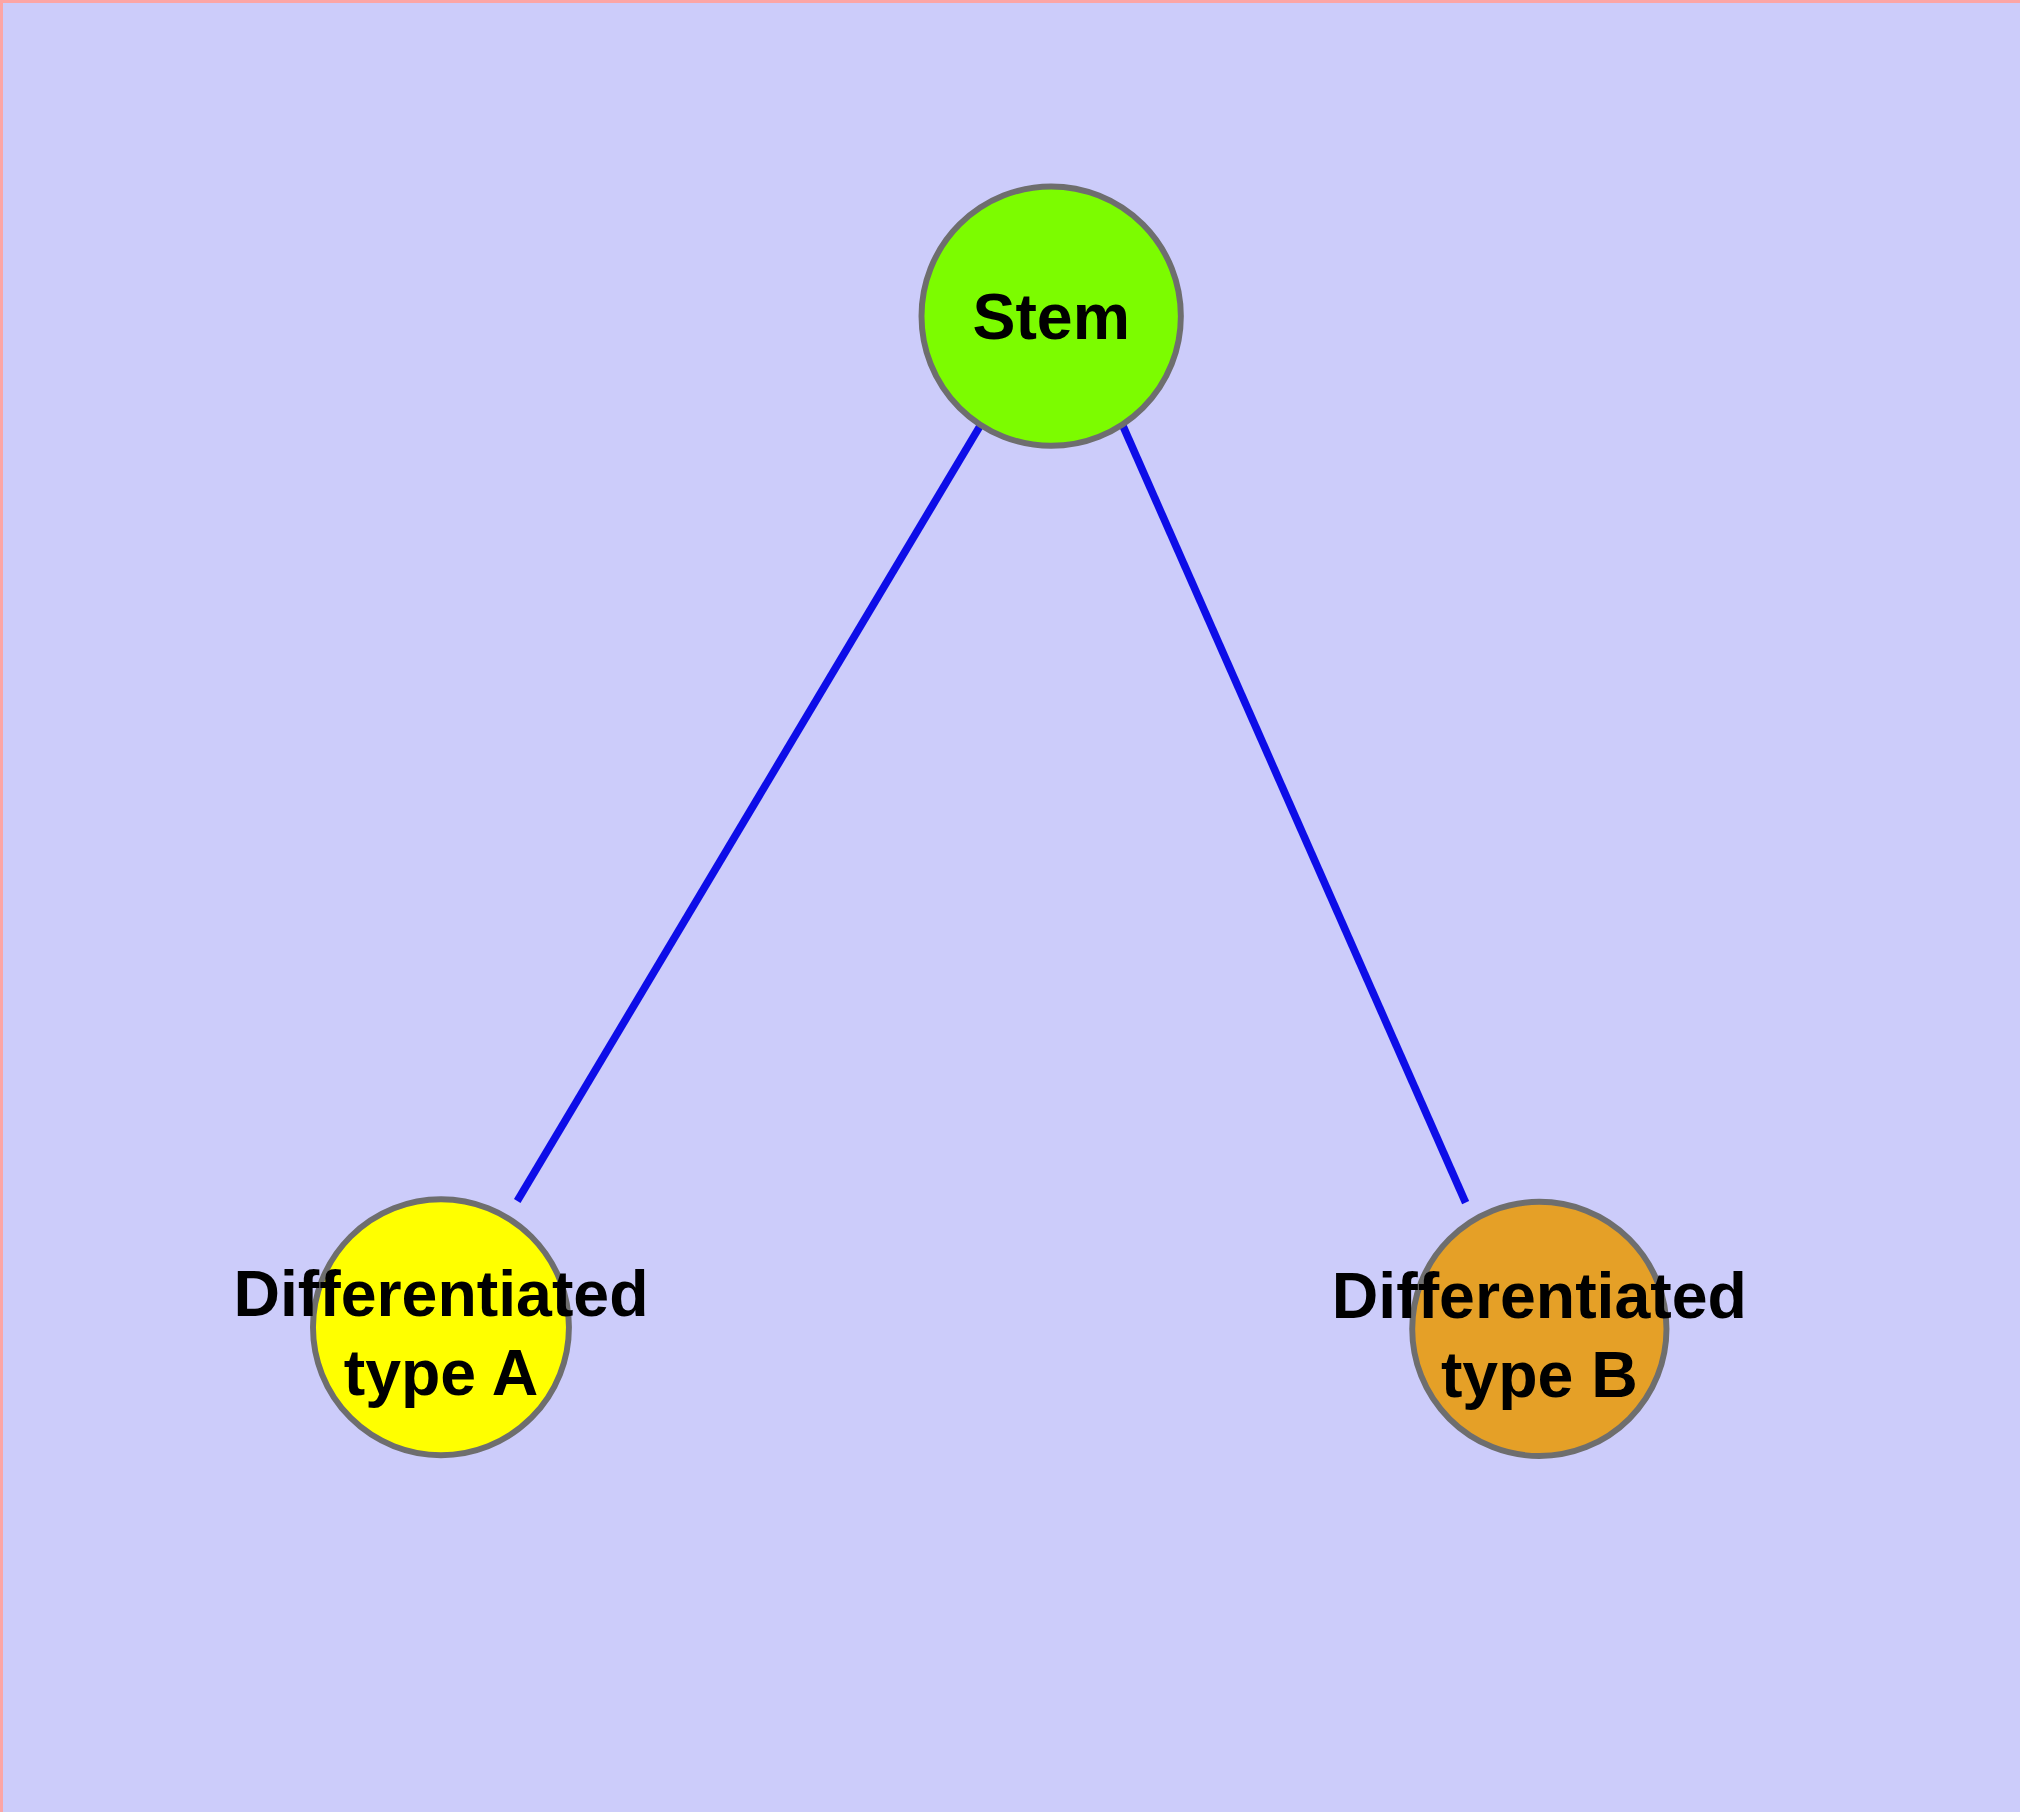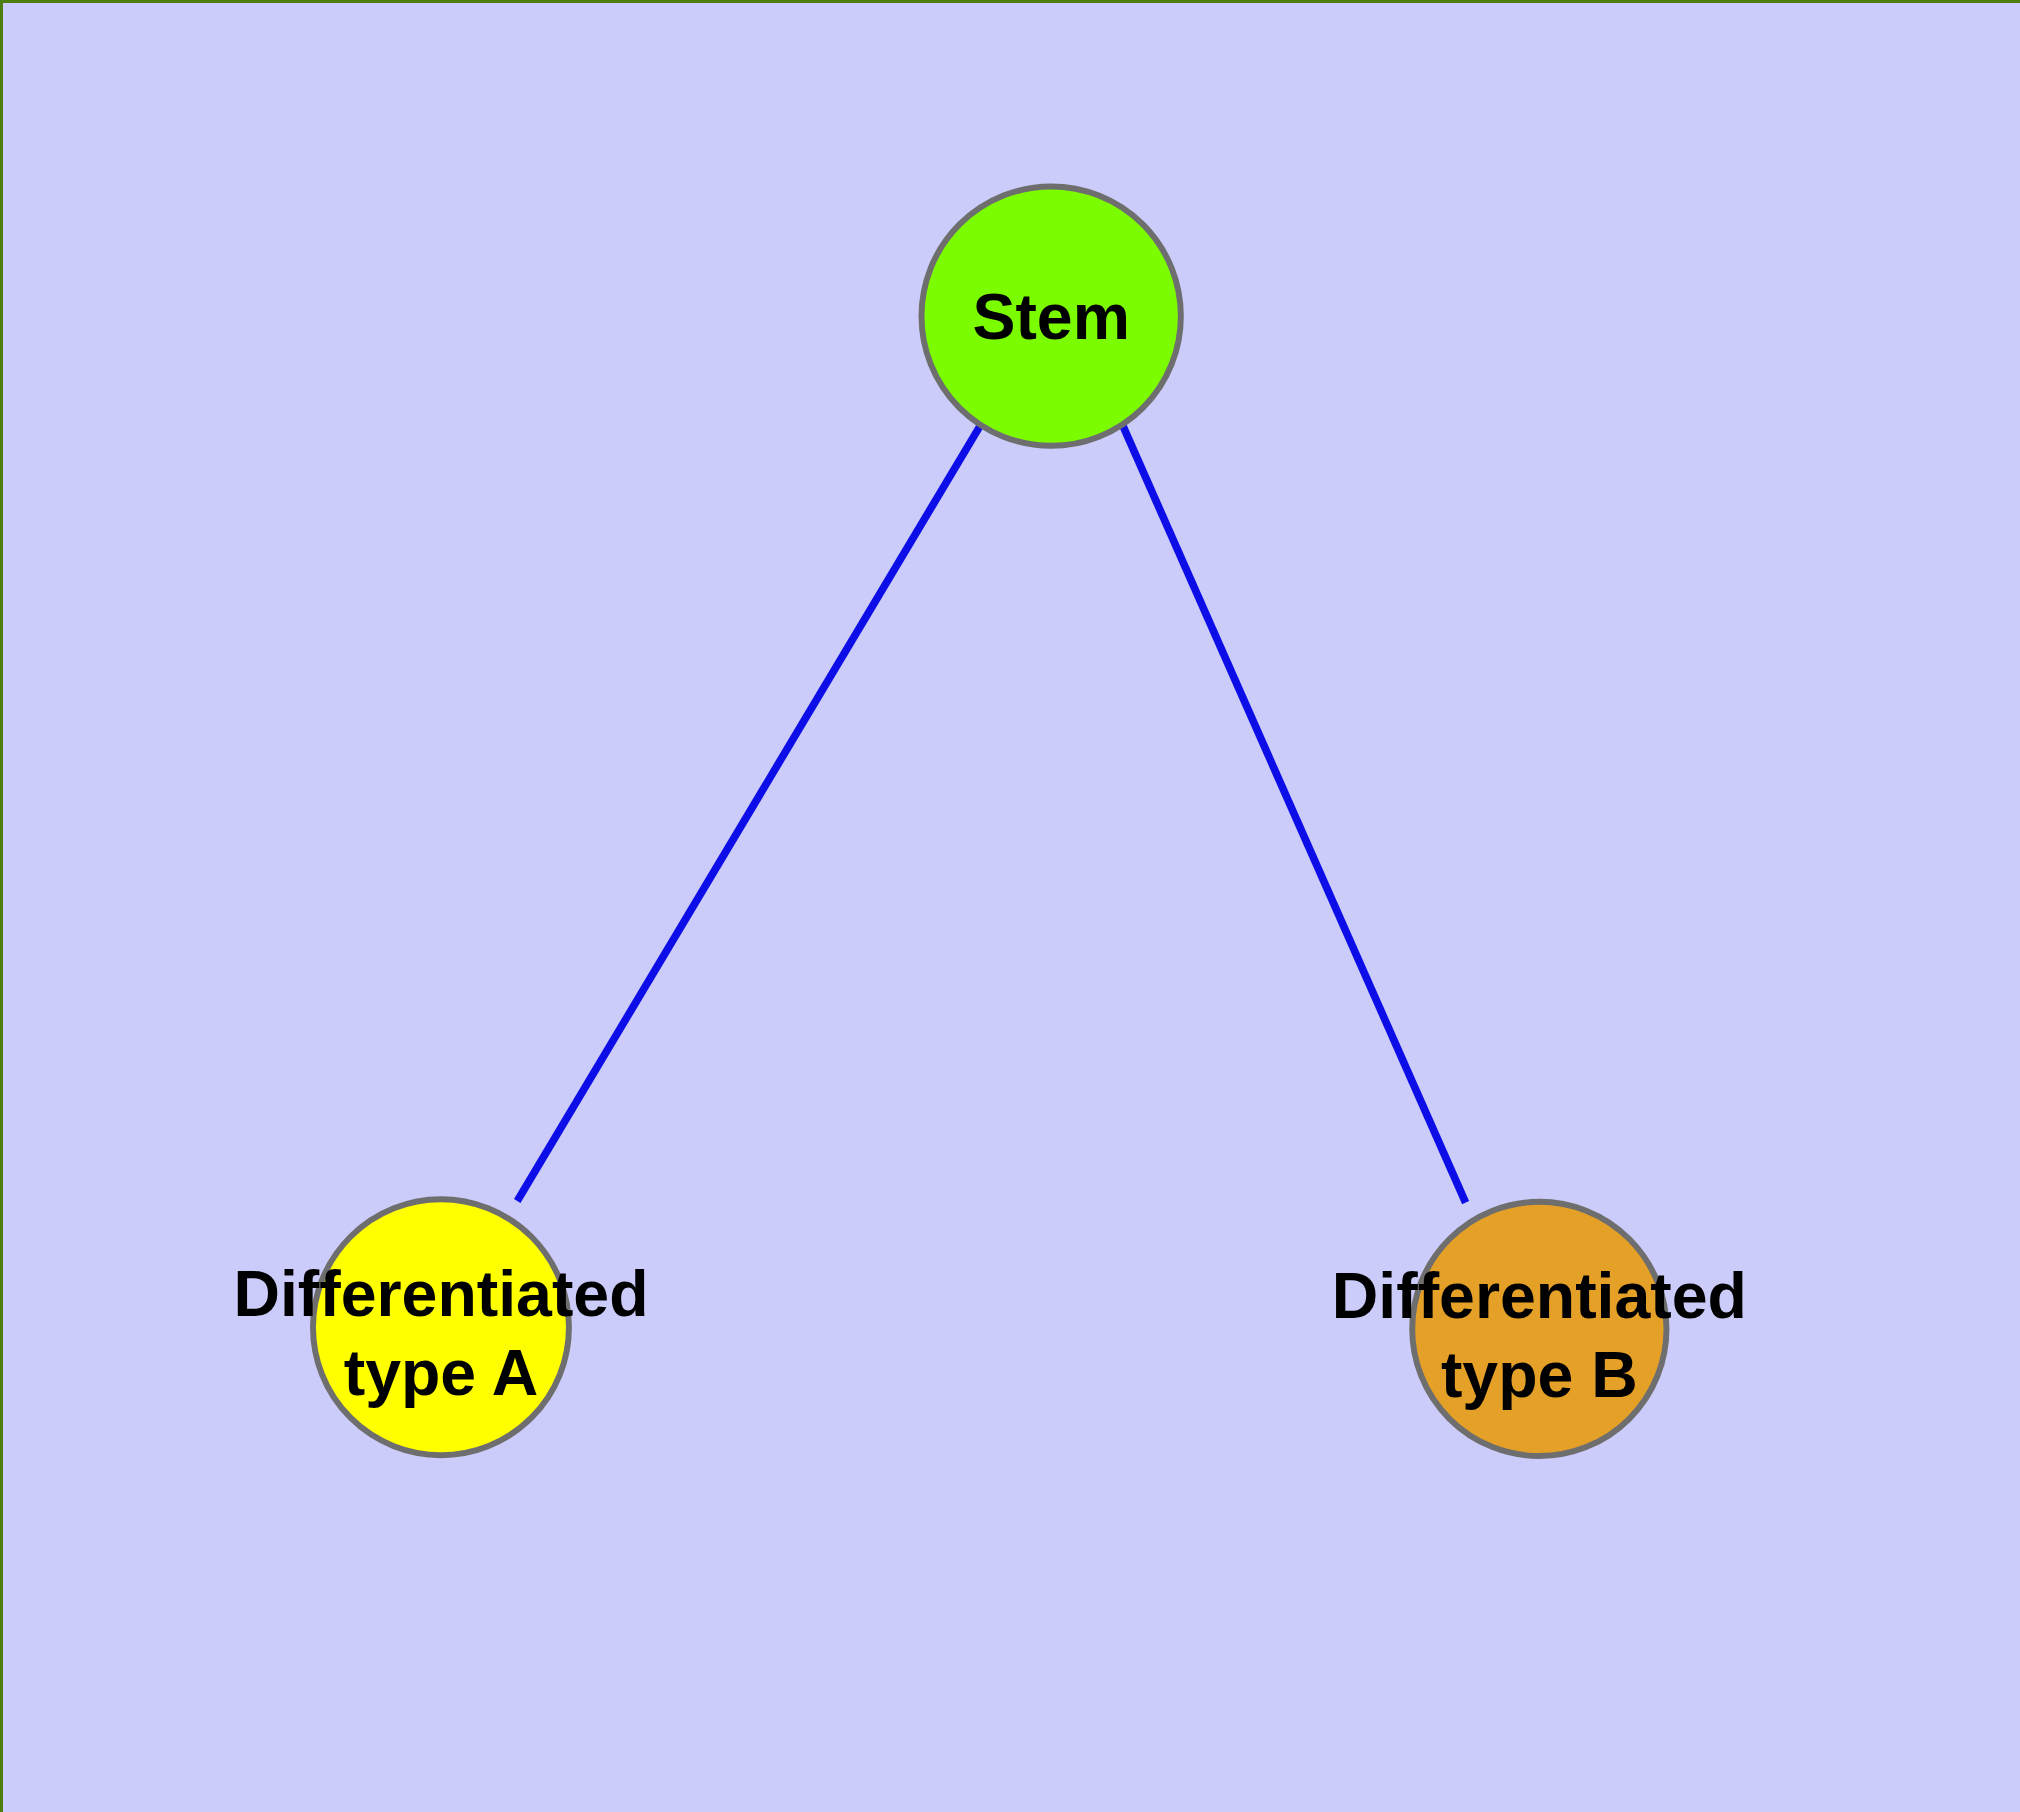--- a/index.html
+++ b/index.html
@@ -14,21 +14,21 @@
     overflow: hidden;
     font-family: "Liberation Sans", "DejaVu Sans", sans-serif;
   }
 
   #canvas {
     position: absolute;
     left: 0;
     top: 0;
     width: 2021px;
     height: 1812px;
-    background: #4d7c0f;
+    background: #fca5a5;
   }
 
   
   #plot-bg {
     position: absolute;
     left: 3.4px;
     top: 3.4px;
     width: 2017px;
     height: 1809px;
     background: #ccccfa;

